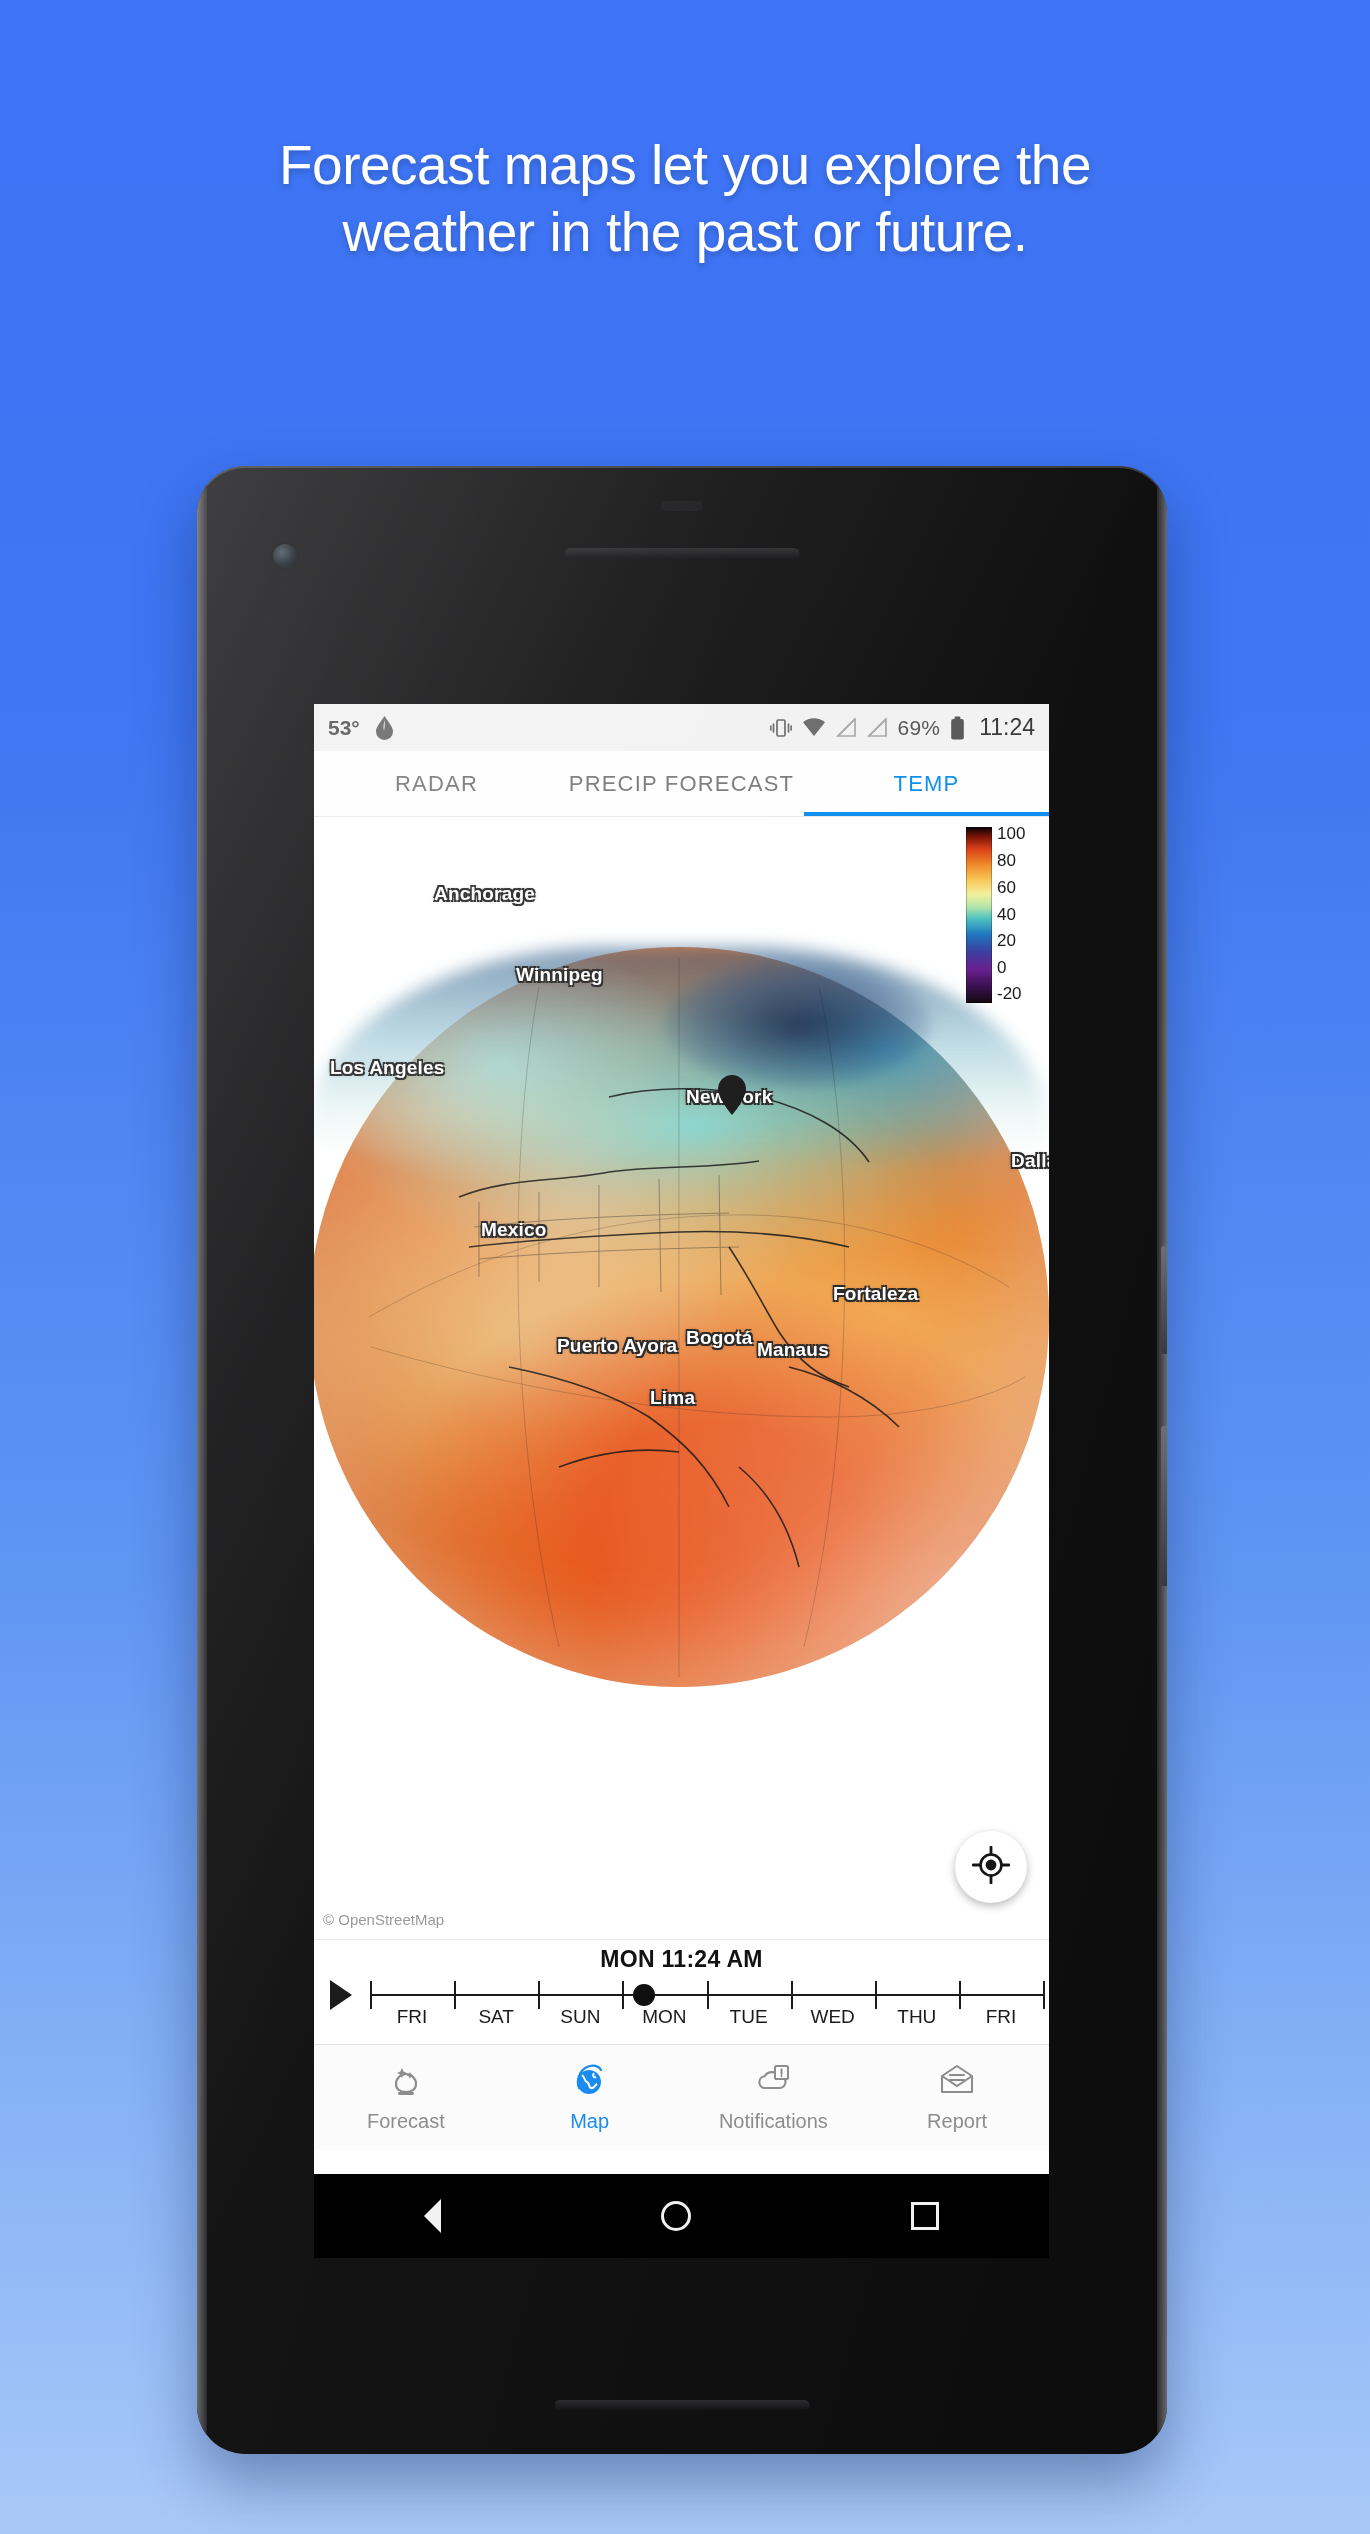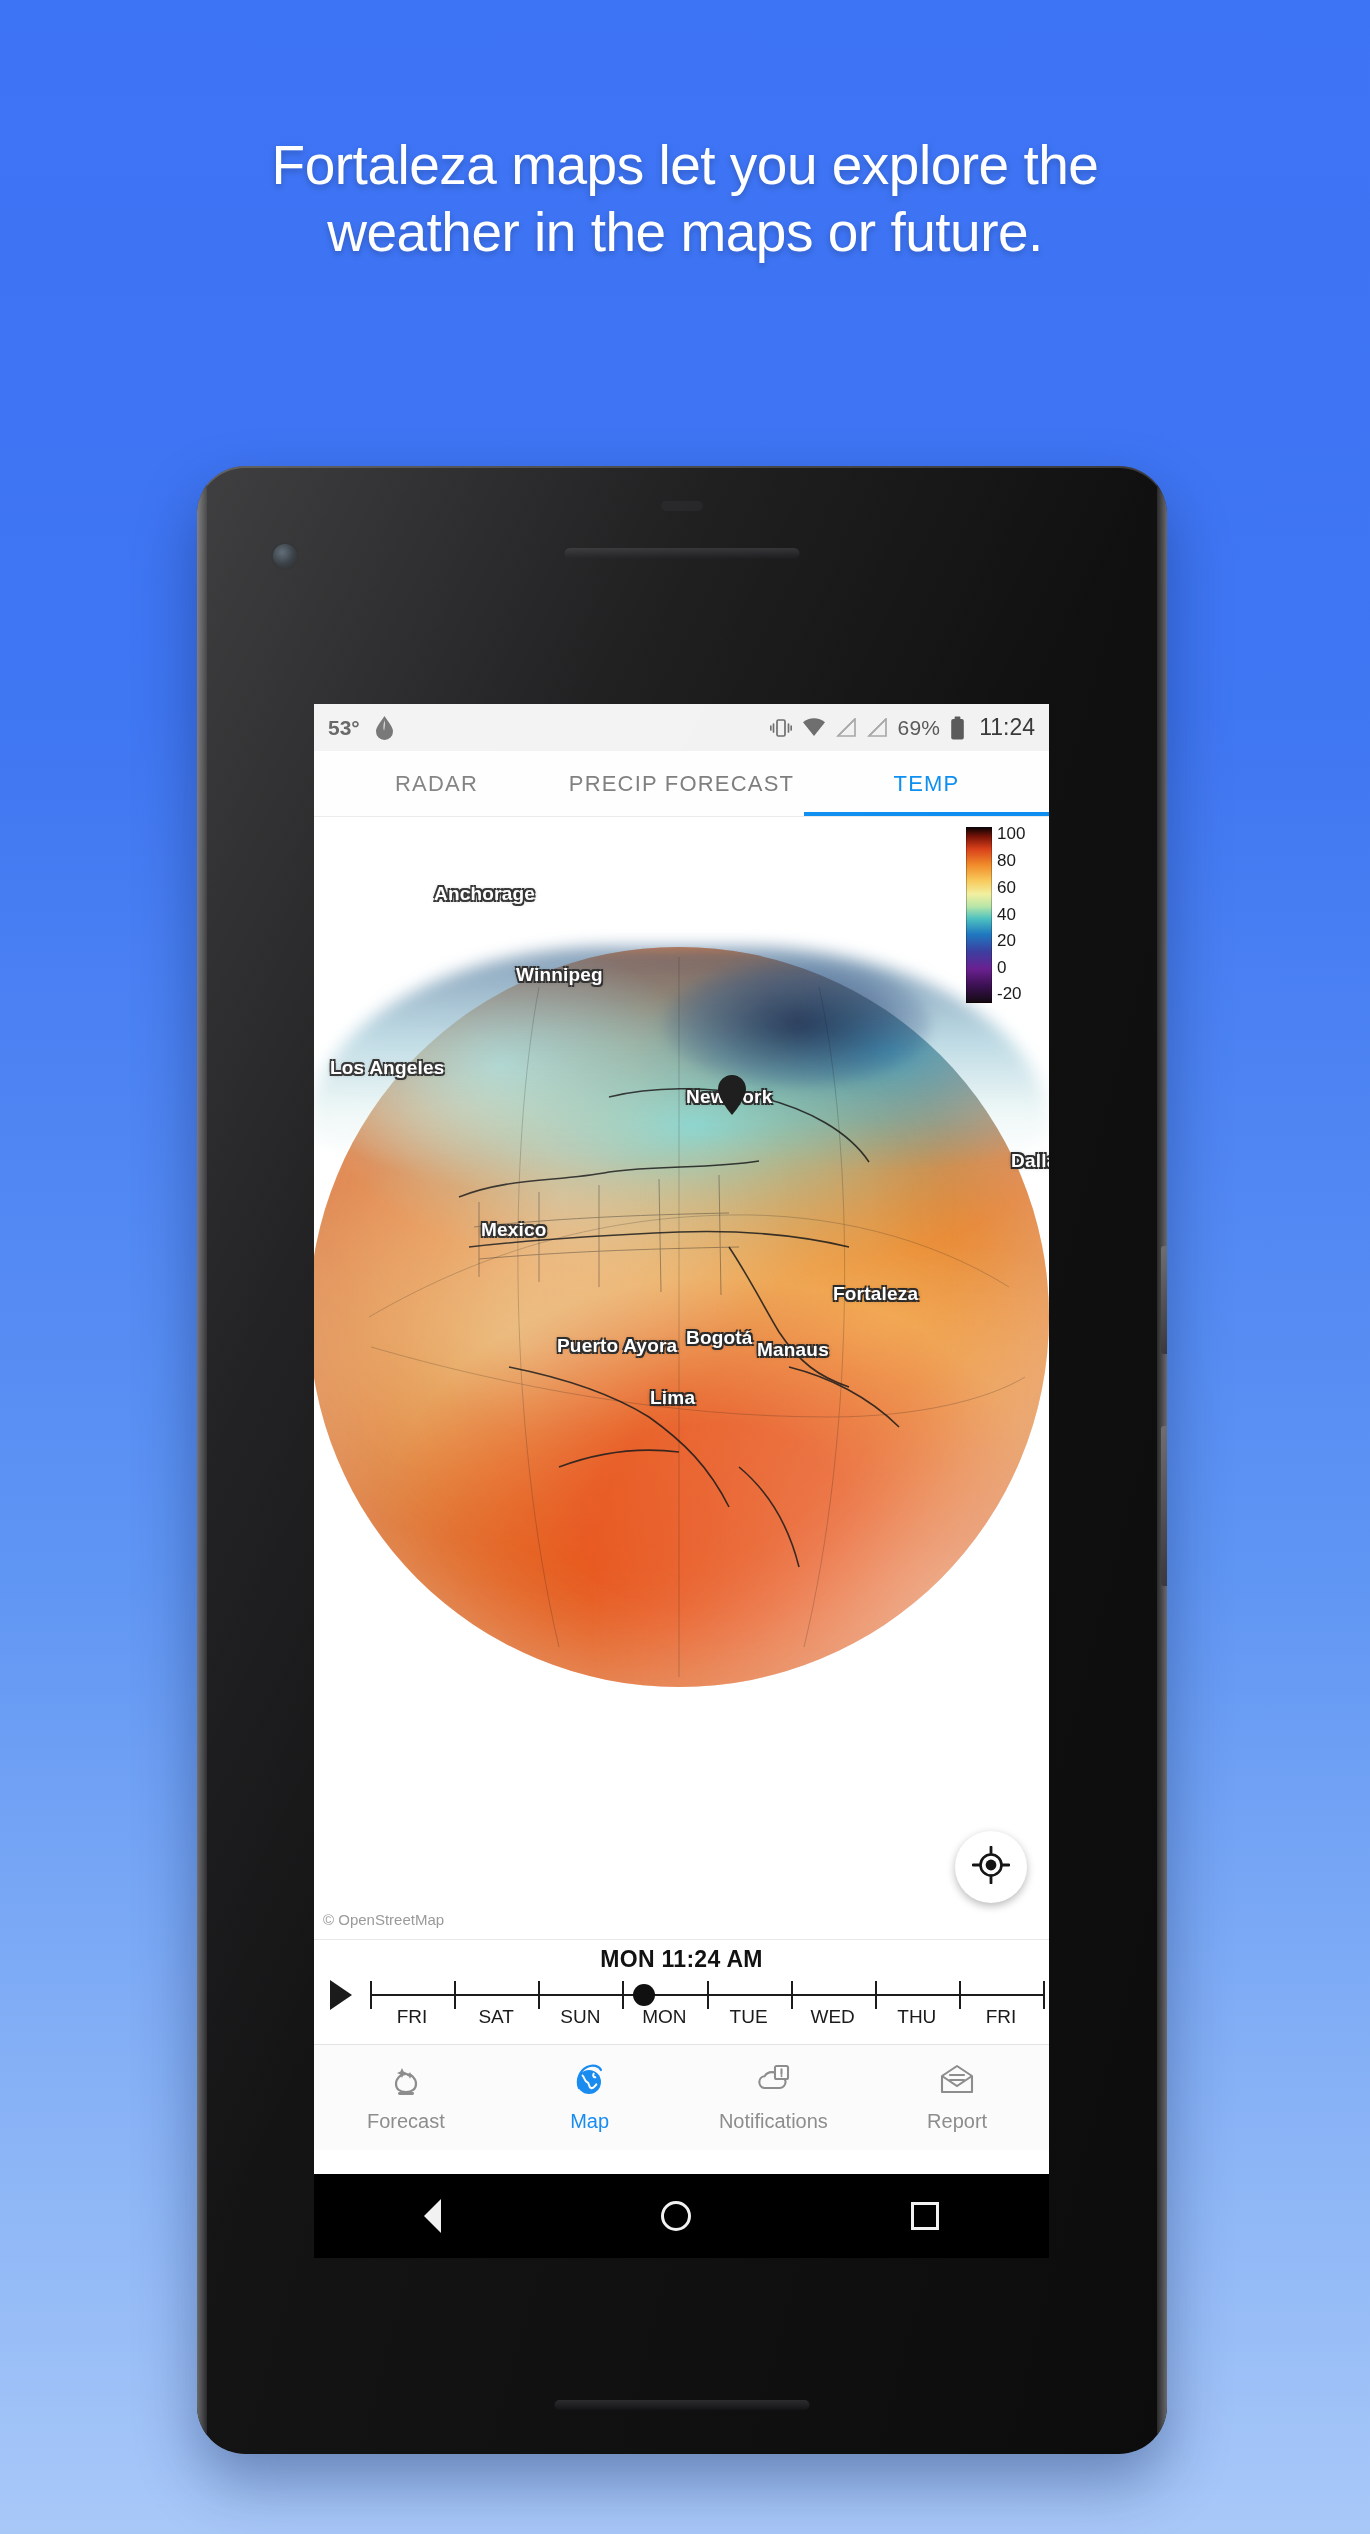--- a/index.html
+++ b/index.html
@@ -255,22 +255,22 @@
   }
   .nav-home {
     width:30px; height:30px; border:3px solid #f2f2f2; border-radius:50%;
   }
   .nav-recent { width:28px; height:28px; border:3px solid #f2f2f2; }
 </style>
 </head>
 <body>
 
 <div class="headline">
-  <div>Fortaleza maps let you explore the</div>
-  <div>weather in the maps or future.</div>
+  <div>Forecast maps let you explore the</div>
+  <div>weather in the past or future.</div>
 </div>
 
 <div class="phone">
   <div class="bezel-edge-l"></div>
   <div class="bezel-edge-r"></div>
   <div class="btn-power"></div>
   <div class="btn-vol"></div>
   <div class="notch-dot"></div>
   <div class="earpiece"></div>
   <div class="cam"></div>

